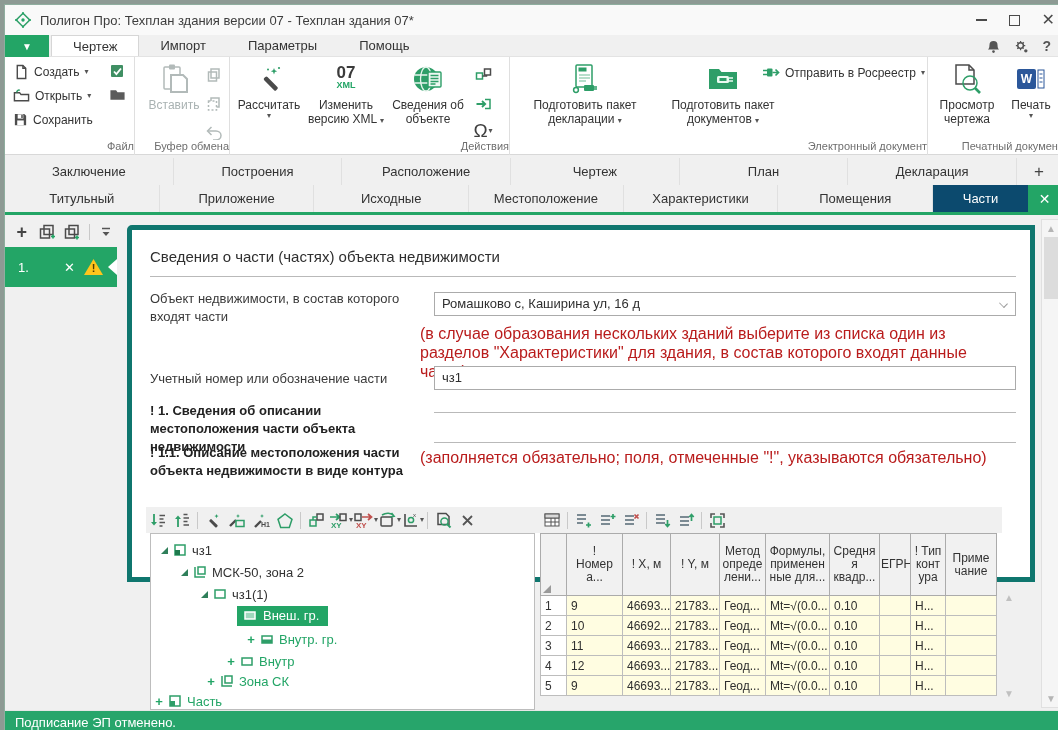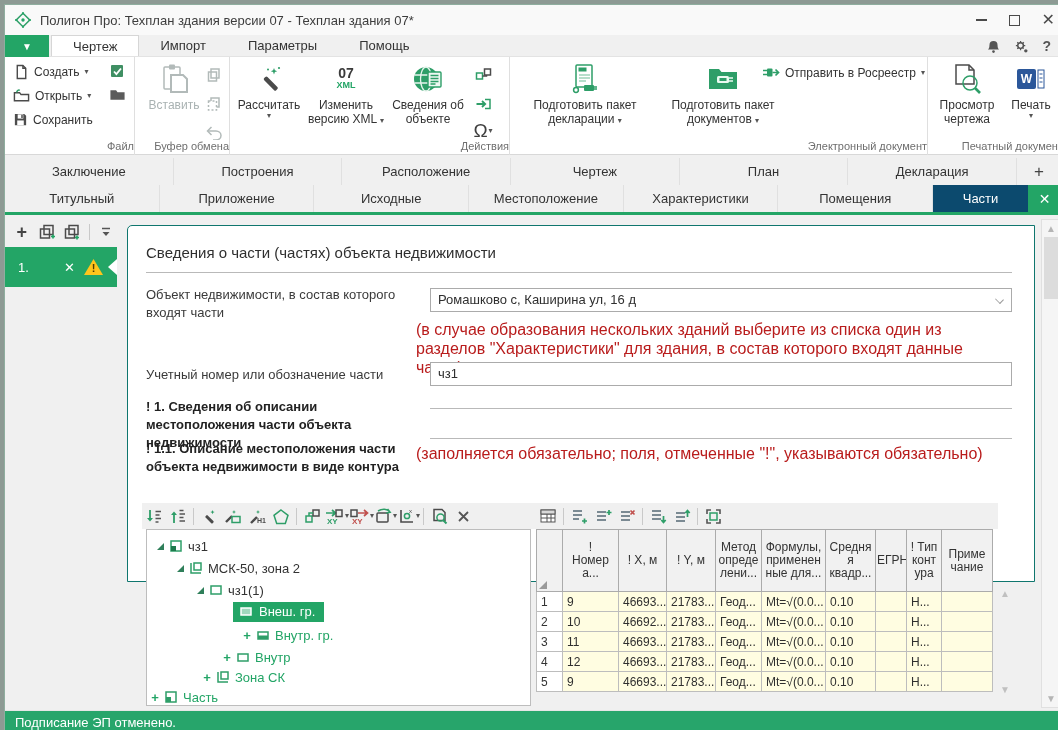--- a/index.html
+++ b/index.html
@@ -23,21 +23,21 @@
 .rgroup{position:absolute;top:0;height:98px;border-right:1px solid #dfdfdf}
 .rgroup-label{position:absolute;bottom:3px;left:0;right:0;text-align:right;font-size:11px;color:#6e6e6e}
 .rbtn-s{position:absolute;display:flex;align-items:center;gap:5px;font-size:12px;color:#333;white-space:nowrap}
 .rbtn-b{position:absolute;top:5px;display:flex;flex-direction:column;align-items:center;font-size:12px;line-height:14px;text-align:center;color:#333}
 .rbtn-b .bicon{height:34px;display:flex;align-items:center;justify-content:center;margin-bottom:2px}
 .caret{font-size:8px;color:#555;line-height:8px}
 .disabled{color:#a9b2b2}
 .mini-col{position:absolute;display:flex;flex-direction:column;gap:7px;align-items:center}
 .omega{font-size:19px;color:#3f3f3f;line-height:18px}
 .xmlico{display:flex;flex-direction:column;align-items:center;line-height:12px}
-.xmlico .n07{font-size:14px;font-weight:bold;color:#3b3b3b}
+.xmlico .n07{font-size:17px;font-weight:bold;color:#3b3b3b}
 .xmlico .nxml{font-size:9px;font-weight:bold;color:#23a566}
 .wordico{width:19px;height:20px;background:#2b579a;color:#fff;font-weight:bold;font-size:12px;display:flex;align-items:center;justify-content:center;border-radius:2px}
 
 .tabs-row{position:absolute;left:0;right:0;display:flex;background:#f0f0f0;font-size:13px;color:#333}
 .tabs-row1{top:153px;height:27px}
 .tabs-row2{top:180px;height:27px}
 .dtab{flex:1;display:flex;align-items:center;justify-content:center;border-right:1px solid #e0e0e0}
 .dtab-add{flex:0 0 44px;display:flex;align-items:center;justify-content:center;font-size:17px;color:#444}
 .dtab-active{flex:0 0 95px;background:#0c4a6e;color:#fff;border-right:none}
 .dtab-close{flex:0 0 33px;background:#23a566;color:#fff;display:flex;align-items:center;justify-content:center;font-weight:bold;font-size:14px}
@@ -47,21 +47,21 @@
 .sic{width:22px;height:22px;display:flex;align-items:center;justify-content:center}
 .vsep{width:1px;height:16px;background:#c9c9c9;margin:0 2px}
 .side-item{position:absolute;left:0;top:242px;width:112px;height:40px;background:#23a566;color:#fff;display:flex;align-items:center;font-size:13px}
 .side-item .num{margin-left:13px;flex:1}
 .side-item .x{font-weight:bold;font-size:13px;margin-right:9px}
 .notch{position:absolute;right:0;top:50%;margin-top:-8px;width:0;height:0;border-top:8px solid transparent;border-bottom:8px solid transparent;border-right:9px solid #fff}
 .warn{position:relative;width:19px;height:16px;margin-right:14px}
 .warn .tri{position:absolute;inset:0;background:#ffc51c;clip-path:polygon(50% 0,100% 100%,0 100%)}
 .warn .ex{position:absolute;inset:0;text-align:center;font-size:11px;font-weight:bold;color:#4c3a00;line-height:19px}
 
-.panel{position:absolute;left:122px;top:220px;width:908px;height:357px;background:#fff;border:1px solid #0f766e;border-radius:5px 0 0 0}
+.panel{position:absolute;left:122px;top:220px;width:908px;height:357px;background:#fff;border:5px solid #0f766e;border-radius:5px 0 0 0}
 .p-title{position:absolute;left:18px;top:18px;font-size:15px;color:#2f2f2f}
 .hline{position:absolute;height:1px;background:#b9b9b9}
 .flabel{position:absolute;left:18px;width:282px;font-size:13px;line-height:18px;color:#3a3a3a}
 .fbold{font-weight:bold;color:#222}
 .field{position:absolute;left:302px;width:582px;height:24px;border:1px solid #ababab;background:#fff;font-size:13px;line-height:22px;padding:0 7px;color:#2f2f2f}
 .chev{position:absolute;right:8px;top:7px;width:7px;height:7px;border-right:1.5px solid #9a9a9a;border-bottom:1.5px solid #9a9a9a;transform:rotate(45deg) scaleY(.8)}
 .hint{position:absolute;left:288px;width:588px;font-size:16px;line-height:19px;color:#b91c1c}
 
 .ttoolbar{position:absolute;left:14px;top:277px;width:856px;height:26px;background:#f0f0f0;display:flex;align-items:center}
 .tsec2{position:absolute;left:394px;top:0;height:26px;display:flex;align-items:center}

